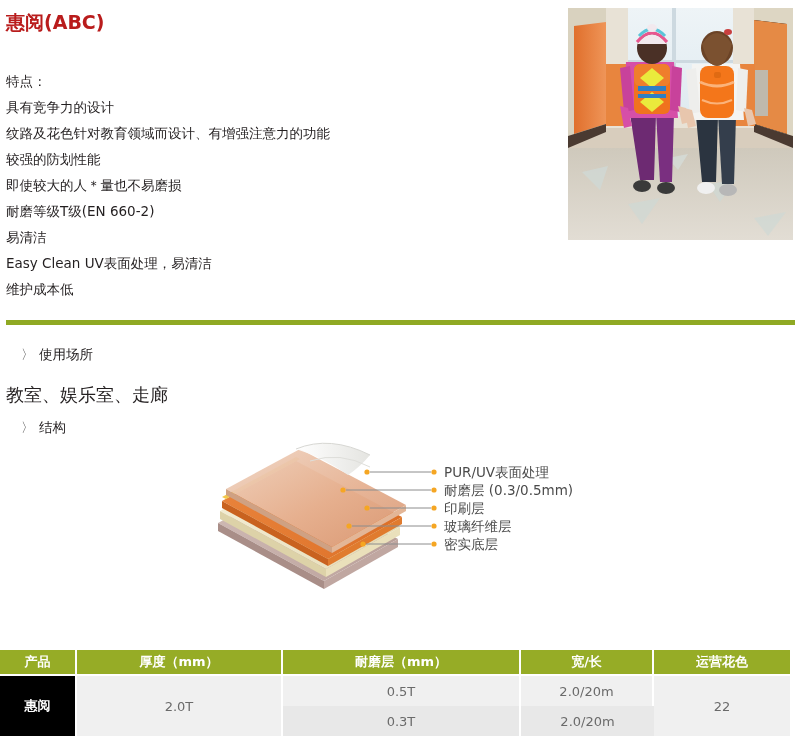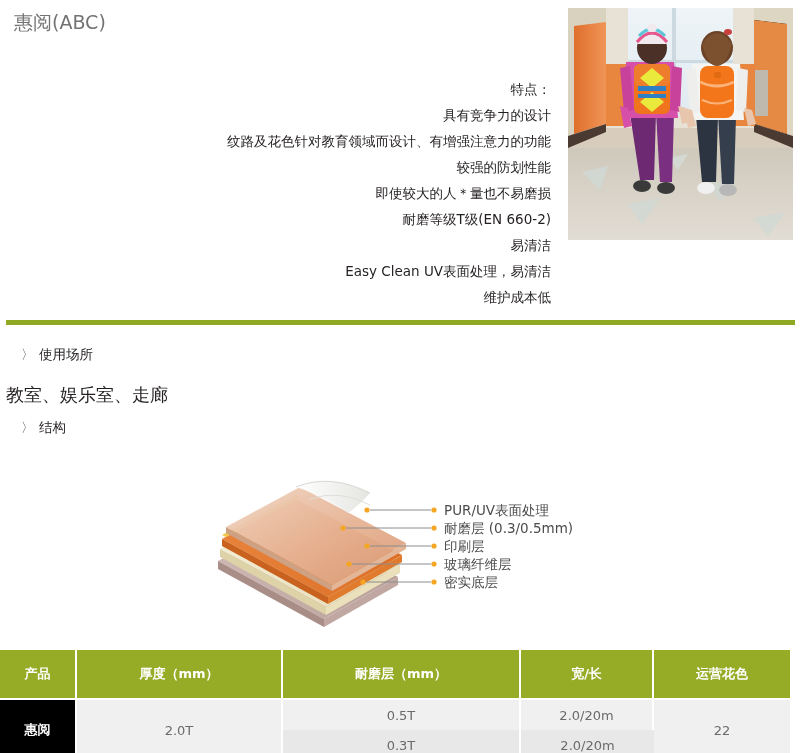--- a/index.html
+++ b/index.html
@@ -12,36 +12,35 @@
     height: 753px;
     position: relative;
     font-family: "DejaVu Sans", "Liberation Sans", sans-serif;
     color: #231f20;
     overflow: hidden;
   }
 
   
   #product-title {
     position: absolute;
-    left: 14px;
+    left: 6px;
     top: 10px;
     font-size: 19px;
-    font-weight: normal;
-    color: #737373;
+    font-weight: bold;
+    color: #b91c1c;
     letter-spacing: 0px;
     white-space: nowrap;
   }
 
   
   #features {
     position: absolute;
     left: 6px;
-    top: 76px;
+    top: 68px;
     width: 545px;
-    text-align: right;
   }
   #features .feature-line {
     font-size: 13.5px;
     line-height: 26px;
     color: #231f20;
     white-space: nowrap;
   }
 
   
   #hero-photo {
@@ -88,21 +87,21 @@
     top: 383px;
     font-size: 18px;
     color: #231f20;
     white-space: nowrap;
   }
 
   
   #structure-diagram {
     position: absolute;
     left: 200px;
-    top: 469px;
+    top: 431px;
     width: 420px;
     height: 160px;
   }
   #structure-diagram svg { display: block; }
 
   
   #spec-table {
     position: absolute;
     left: 0px;
     top: 650px;
@@ -113,21 +112,21 @@
   }
   #spec-table th {
     background: #96ac26;
     color: #ffffff;
     font-size: 13px;
     font-weight: bold;
     height: 24px;
     text-align: center;
     border-right: 2px solid #ffffff;
     border-bottom: 2px solid #ffffff;
-    padding: 12px;
+    padding: 0;
   }
   #spec-table th:last-child { border-right: none; }
   #spec-table td {
     font-size: 13px;
     color: #6a6a6a;
     text-align: center;
     padding: 0;
     height: 30px;
     background: #f0f0f0;
     border-right: 2px solid #ffffff;

